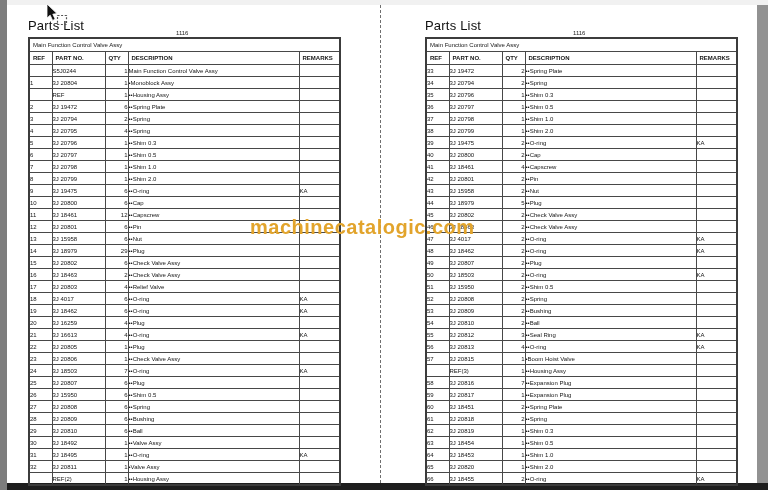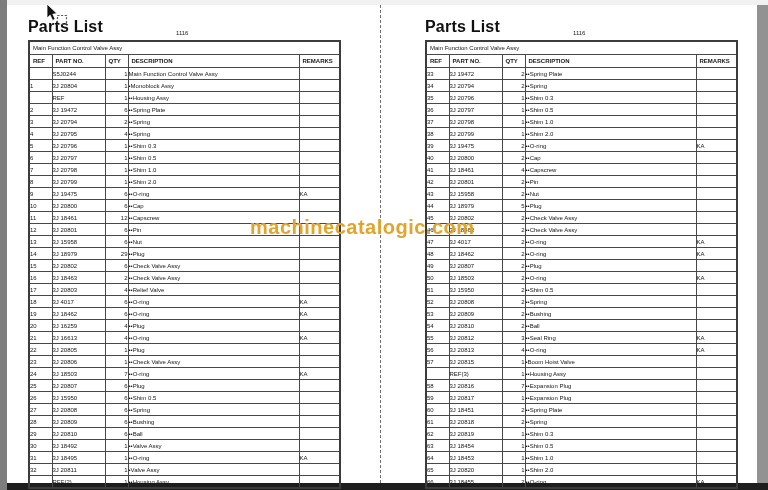--- a/index.html
+++ b/index.html
@@ -9,21 +9,21 @@
   }
   .strip-top{position:absolute;left:0;top:0;width:768px;height:5px;background:#f1f1f1;}
   .strip-left{position:absolute;left:0;top:0;width:7px;height:490px;background:#7d7d7d;}
   .strip-right{position:absolute;left:757px;top:5px;width:11px;height:478px;background:#929292;}
   .bar-bottom{position:absolute;left:7px;top:483px;width:761px;height:7px;background:#1e1e1e;}
   .page-divider{position:absolute;left:380px;top:5px;height:478px;width:0;border-left:1px dashed #6f6f6f;}
 
   .page{position:absolute;top:18px;width:311px;}
   .page-left{left:28px;}
   .page-right{left:425px;}
-  .page-title{font-size:16px;font-weight:bold;color:#101010;margin:0 0 4px 0;letter-spacing:.2px;}
+  .page-title{font-size:13px;font-weight:normal;color:#101010;margin:0 0 4px 0;letter-spacing:.2px;}
   .page-num{position:absolute;left:148px;top:12px;font-size:6px;color:#222;}
 
   table.parts{border-collapse:collapse;width:311px;table-layout:fixed;border:2px solid #3c3c3c;}
   table.parts td,table.parts th{border:1px solid #484848;font-size:6px;line-height:1;color:#161616;
     overflow:hidden;white-space:nowrap;padding:0;}
   tr.tbl-title td{height:12px;padding-left:3px;font-size:6px;}
   table.parts th{height:12px;text-align:left;padding-left:3px;font-size:6px;font-weight:bold;}
   table.parts tbody td{height:11px;}
   td.c0{padding-left:4px;}
   td.c1{padding-left:4px;}

